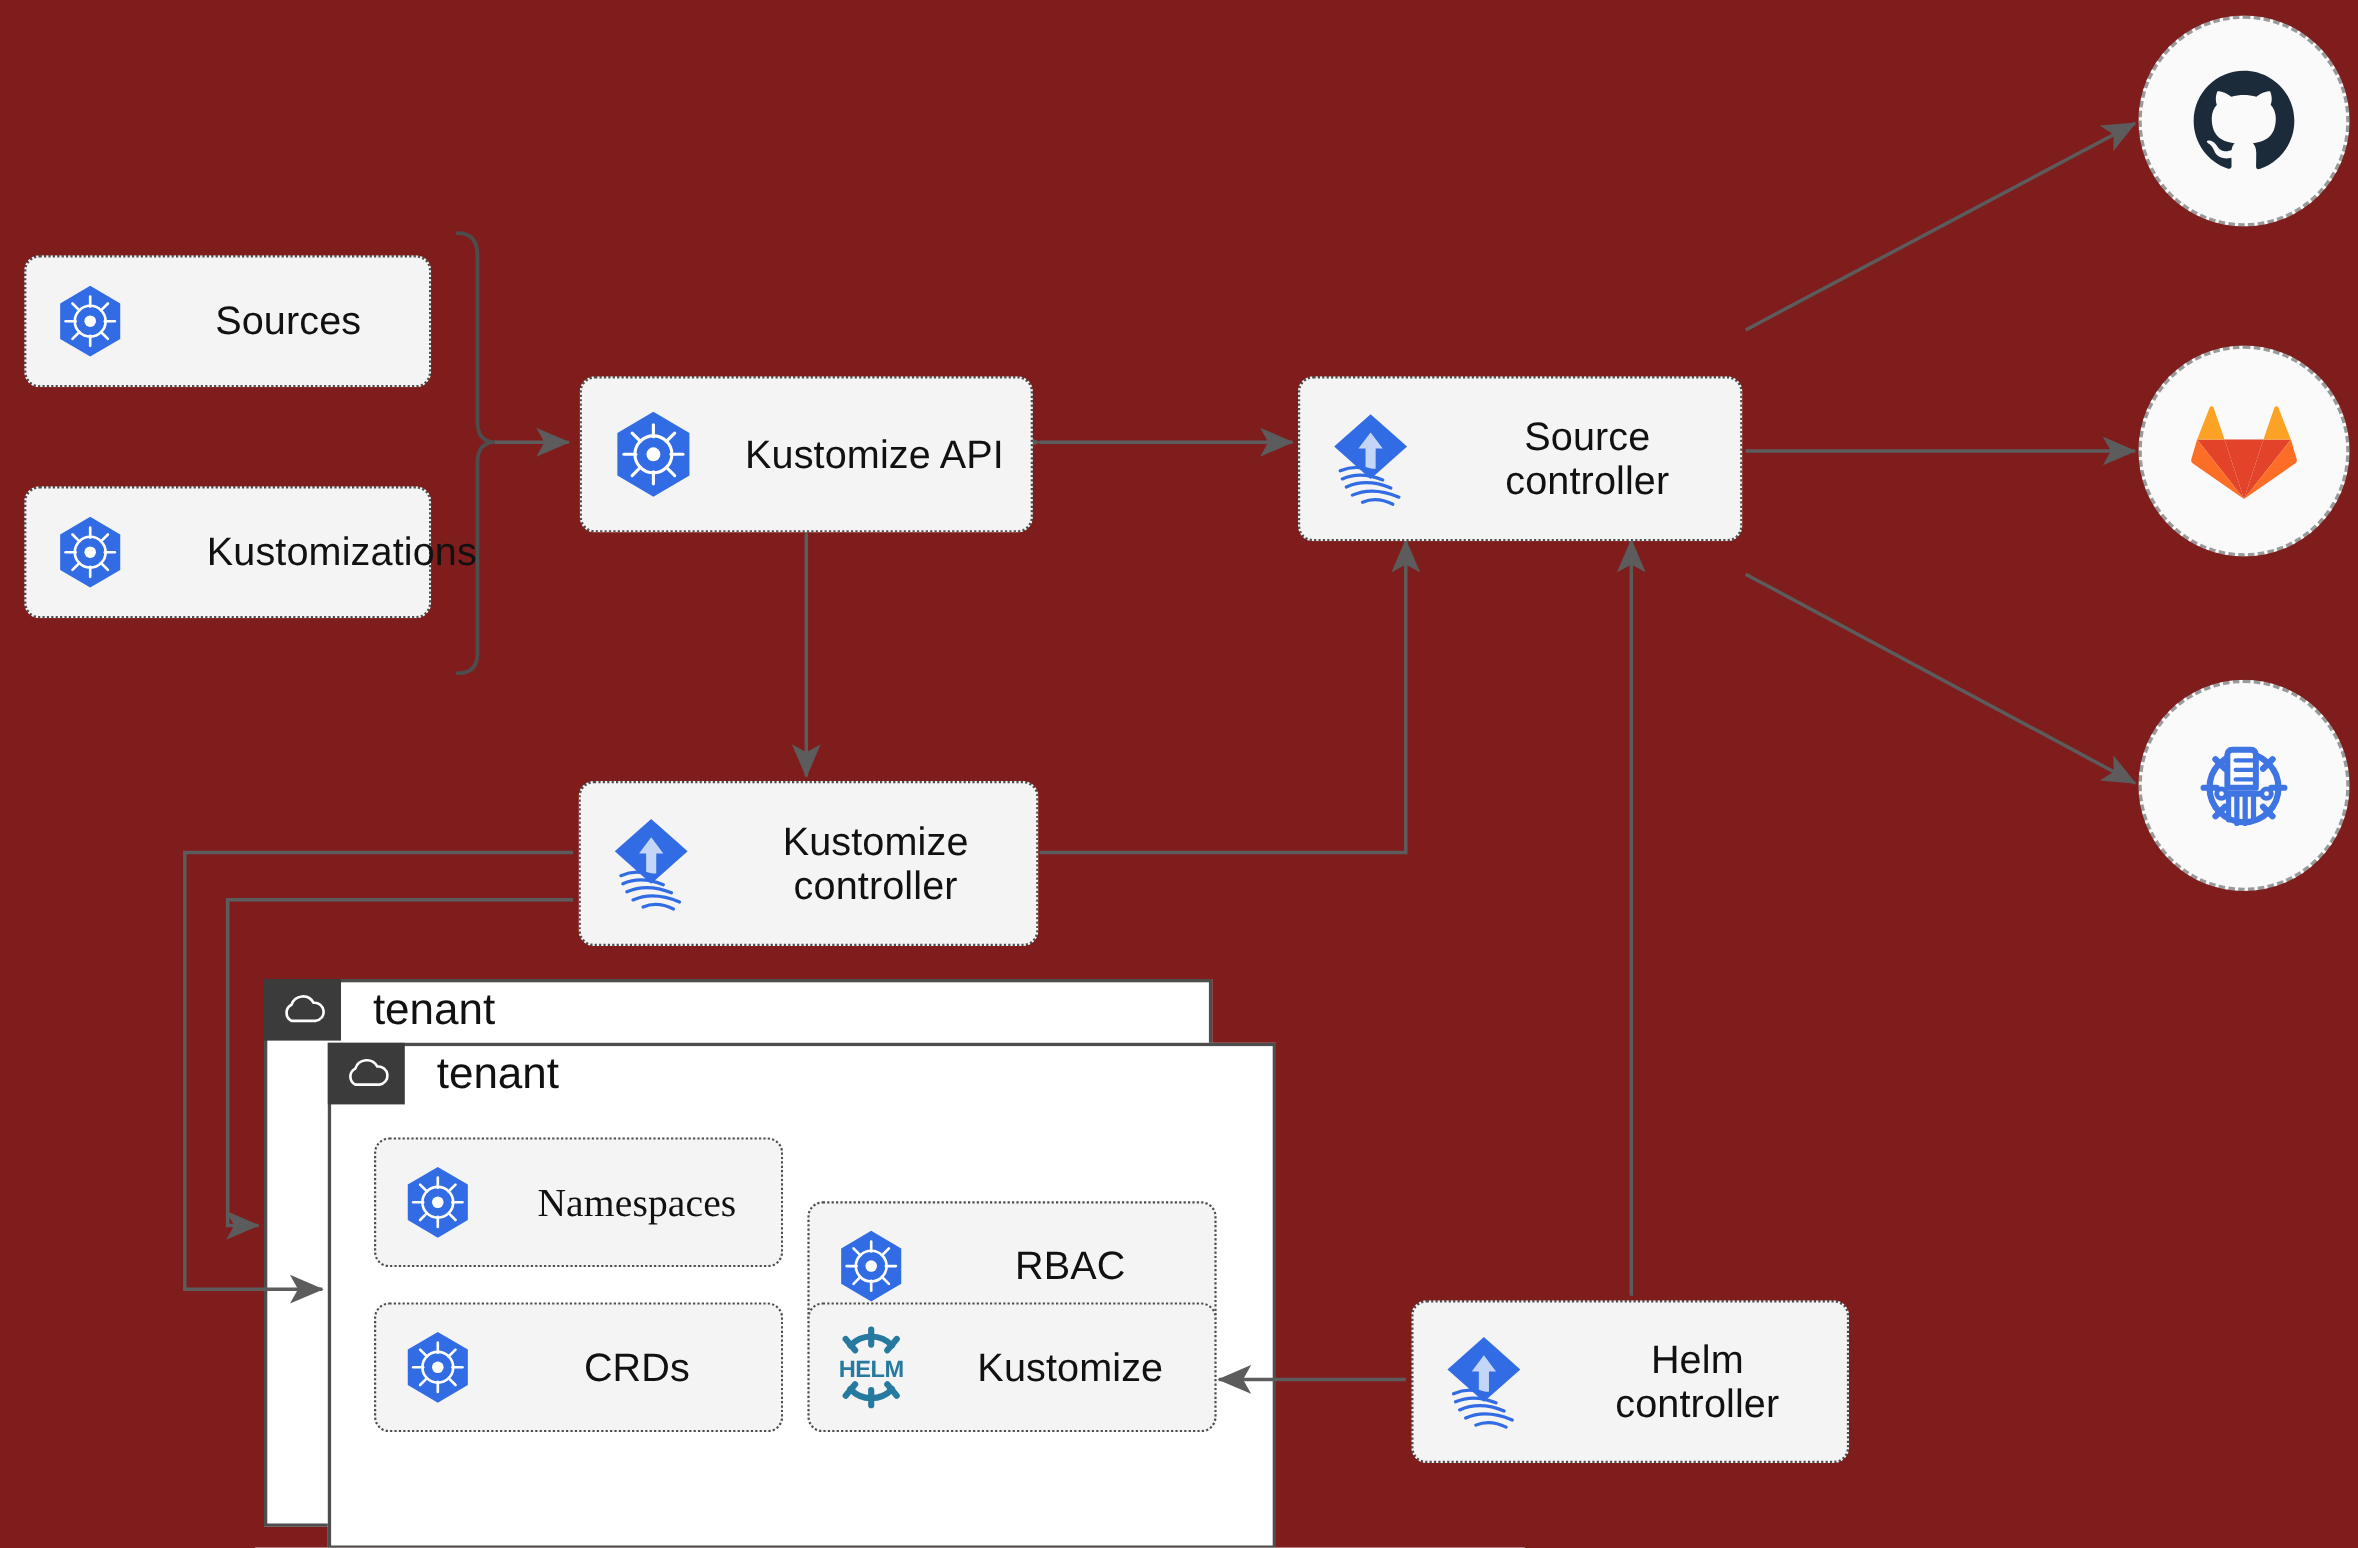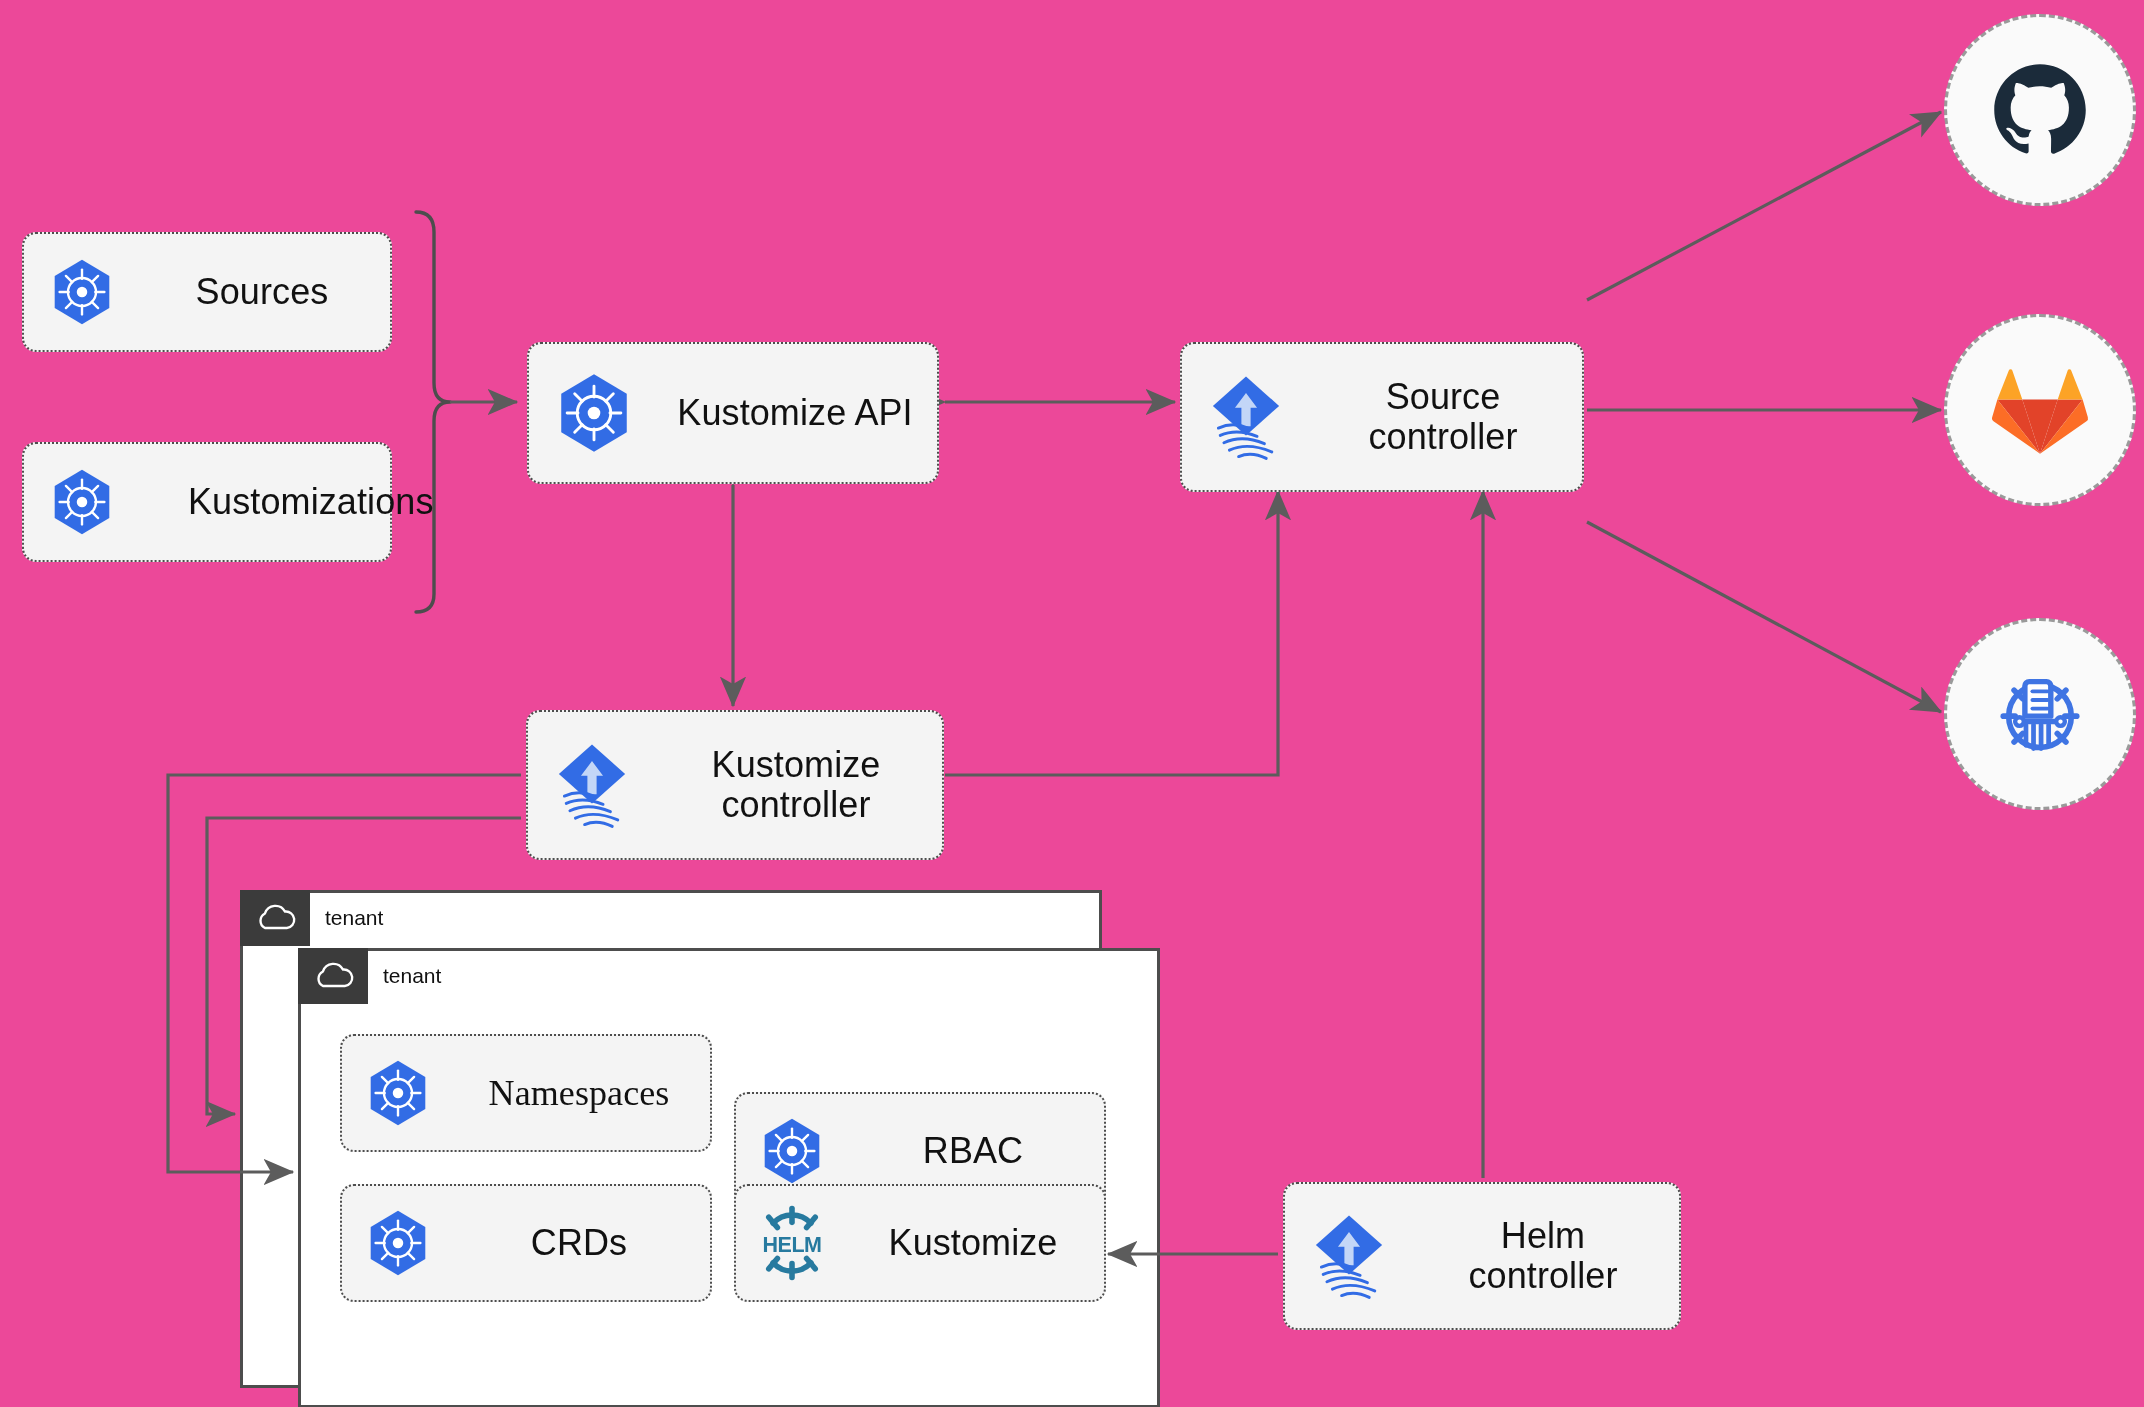--- a/index.html
+++ b/index.html
@@ -8,21 +8,21 @@
     background: #ffffff;
   }
   body {
     font-family: "Liberation Sans", sans-serif;
     color: #000000;
   }
   #canvas {
     position: relative;
     width: 2144px;
     height: 1407px;
-    background: #ec4899;
+    background: #7f1d1d;
     overflow: hidden;
   }
 
   
   .node {
     position: absolute;
     box-sizing: border-box;
     background: #f4f4f4;
     border: 2.5px dotted #4d4d4d;
     border-radius: 14px;
@@ -76,23 +76,23 @@
     align-items: center;
     background: #3b3b3b;
     padding: 0 14px;
   }
   .tenant-label {
     position: absolute;
     top: -3px;
     height: 56px;
     display: flex;
     align-items: center;
-    font-size: 21px;
+    font-size: 40px;
     color: #111111;
-    padding-left: 14px;
+    padding-left: 28px;
   }
 
   
   #wires {
     position: absolute;
     inset: 0;
     width: 2144px;
     height: 1407px;
     z-index: 2;
     pointer-events: none;

